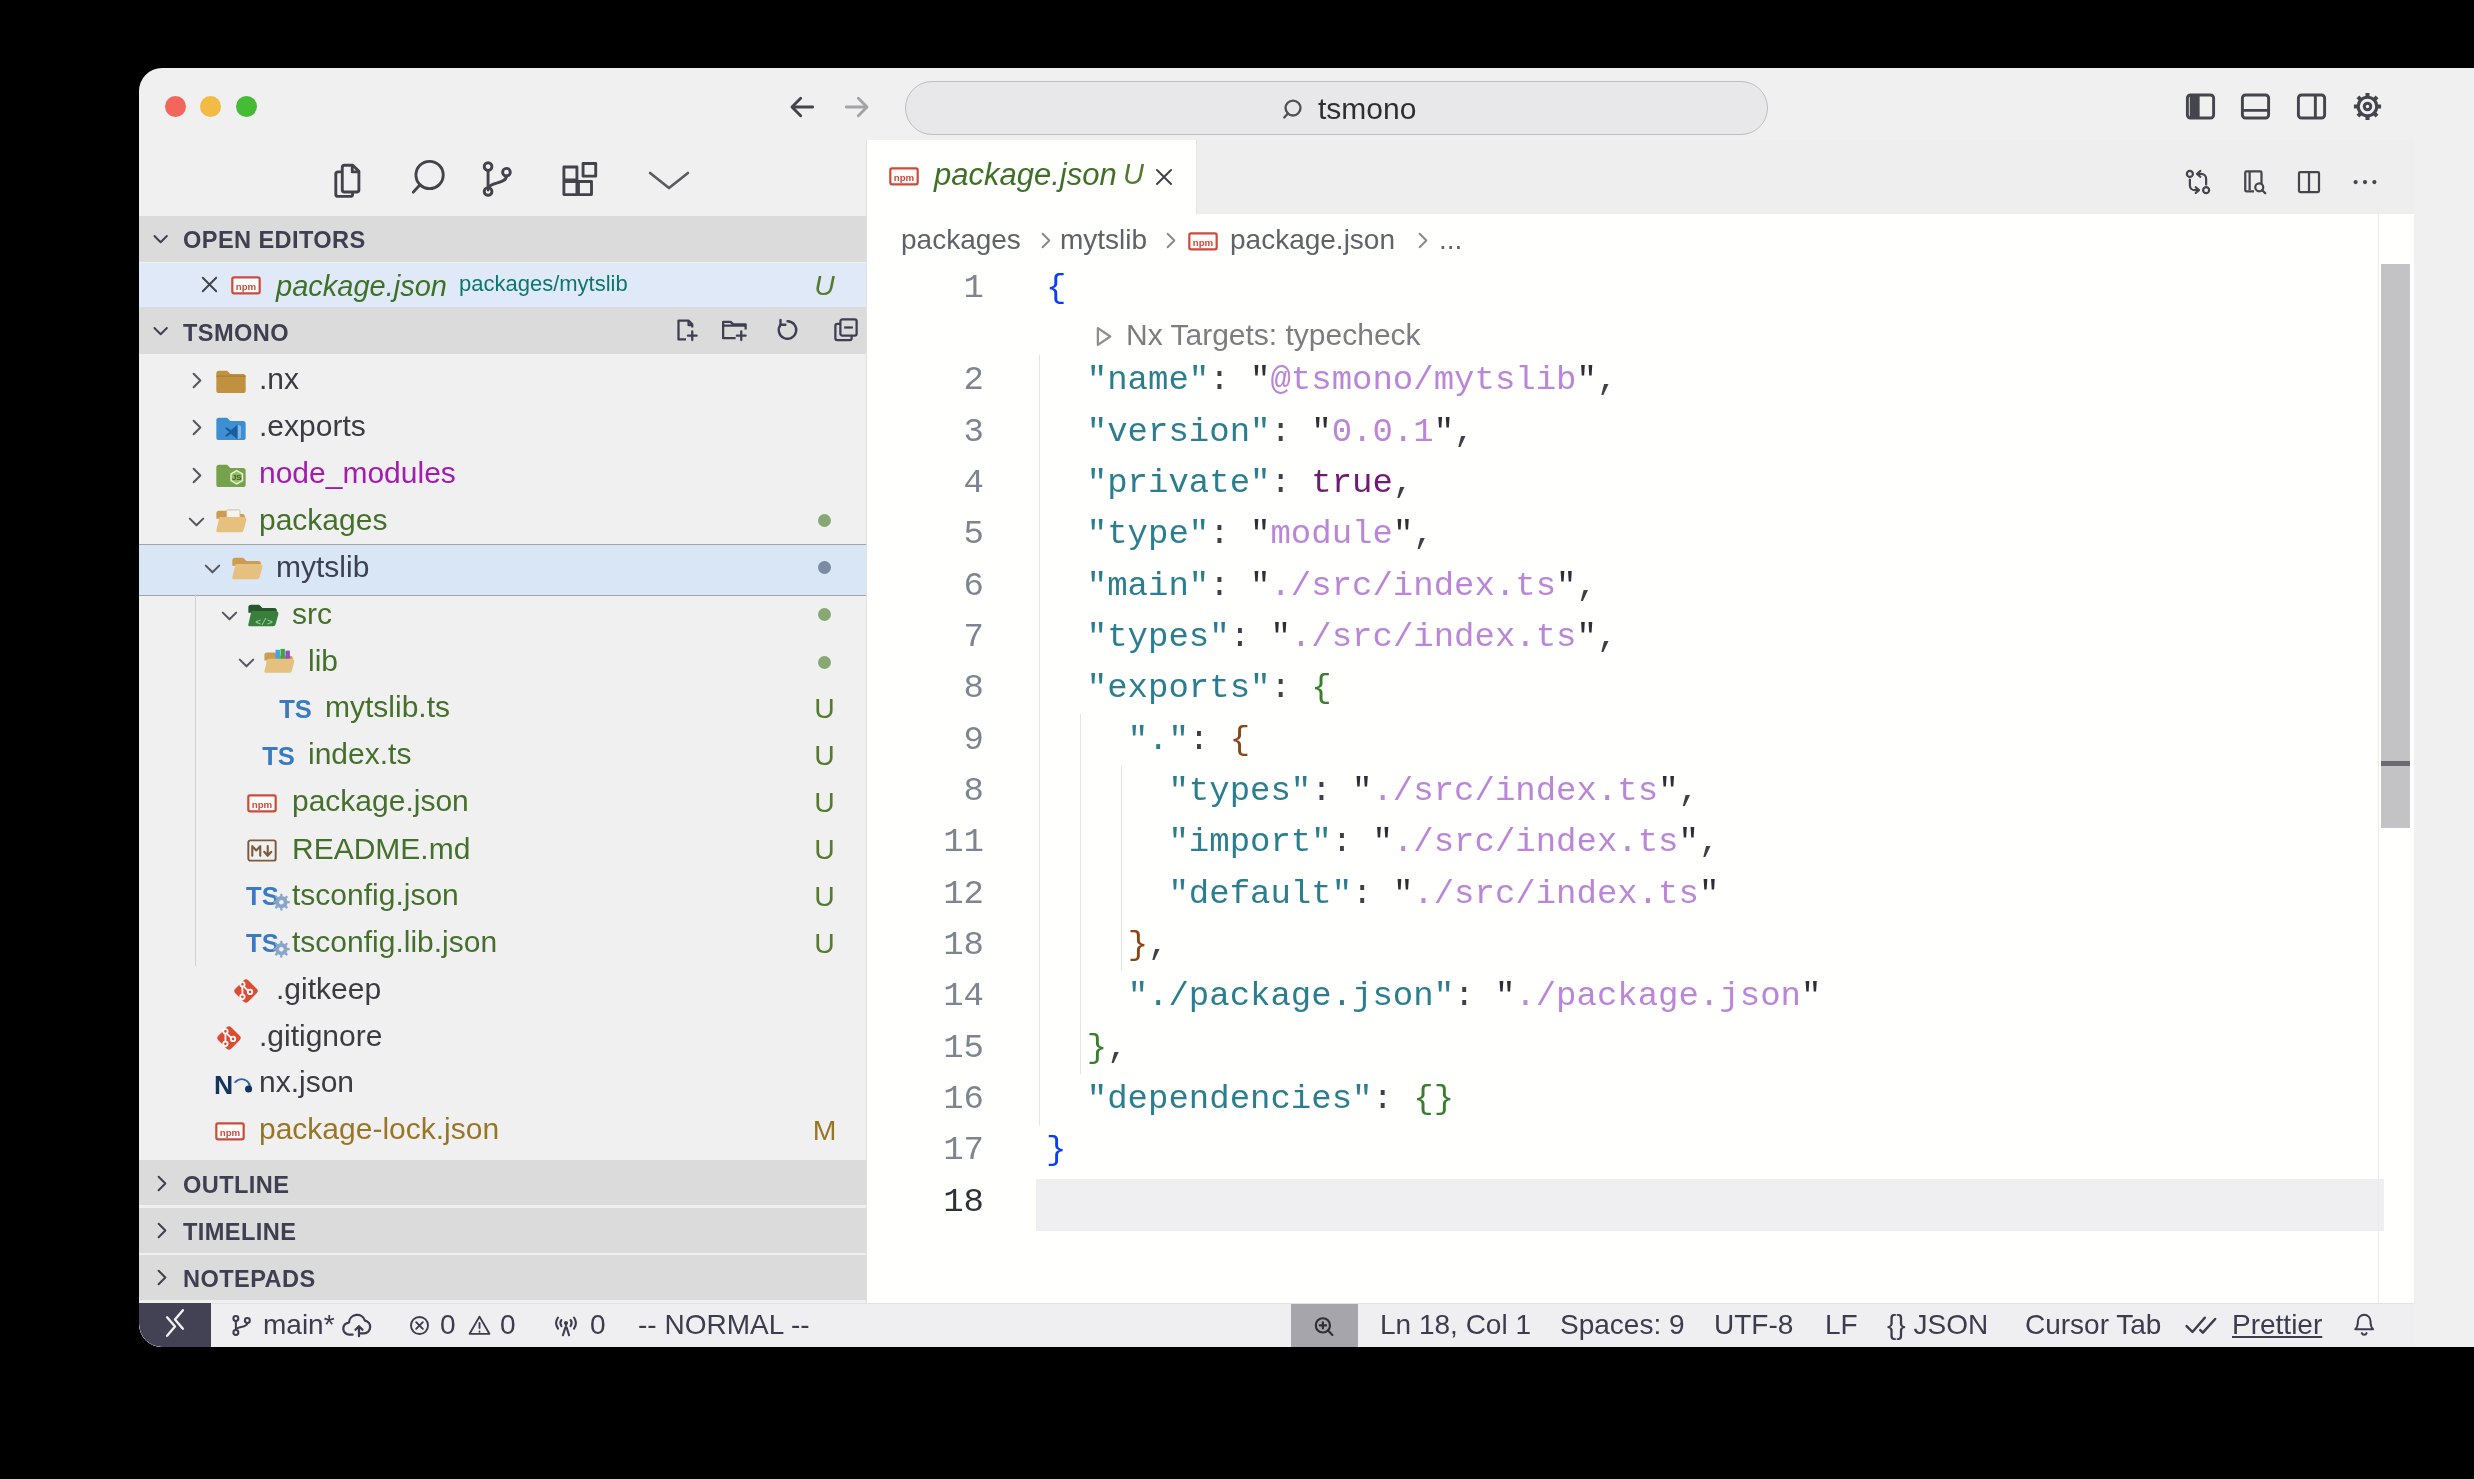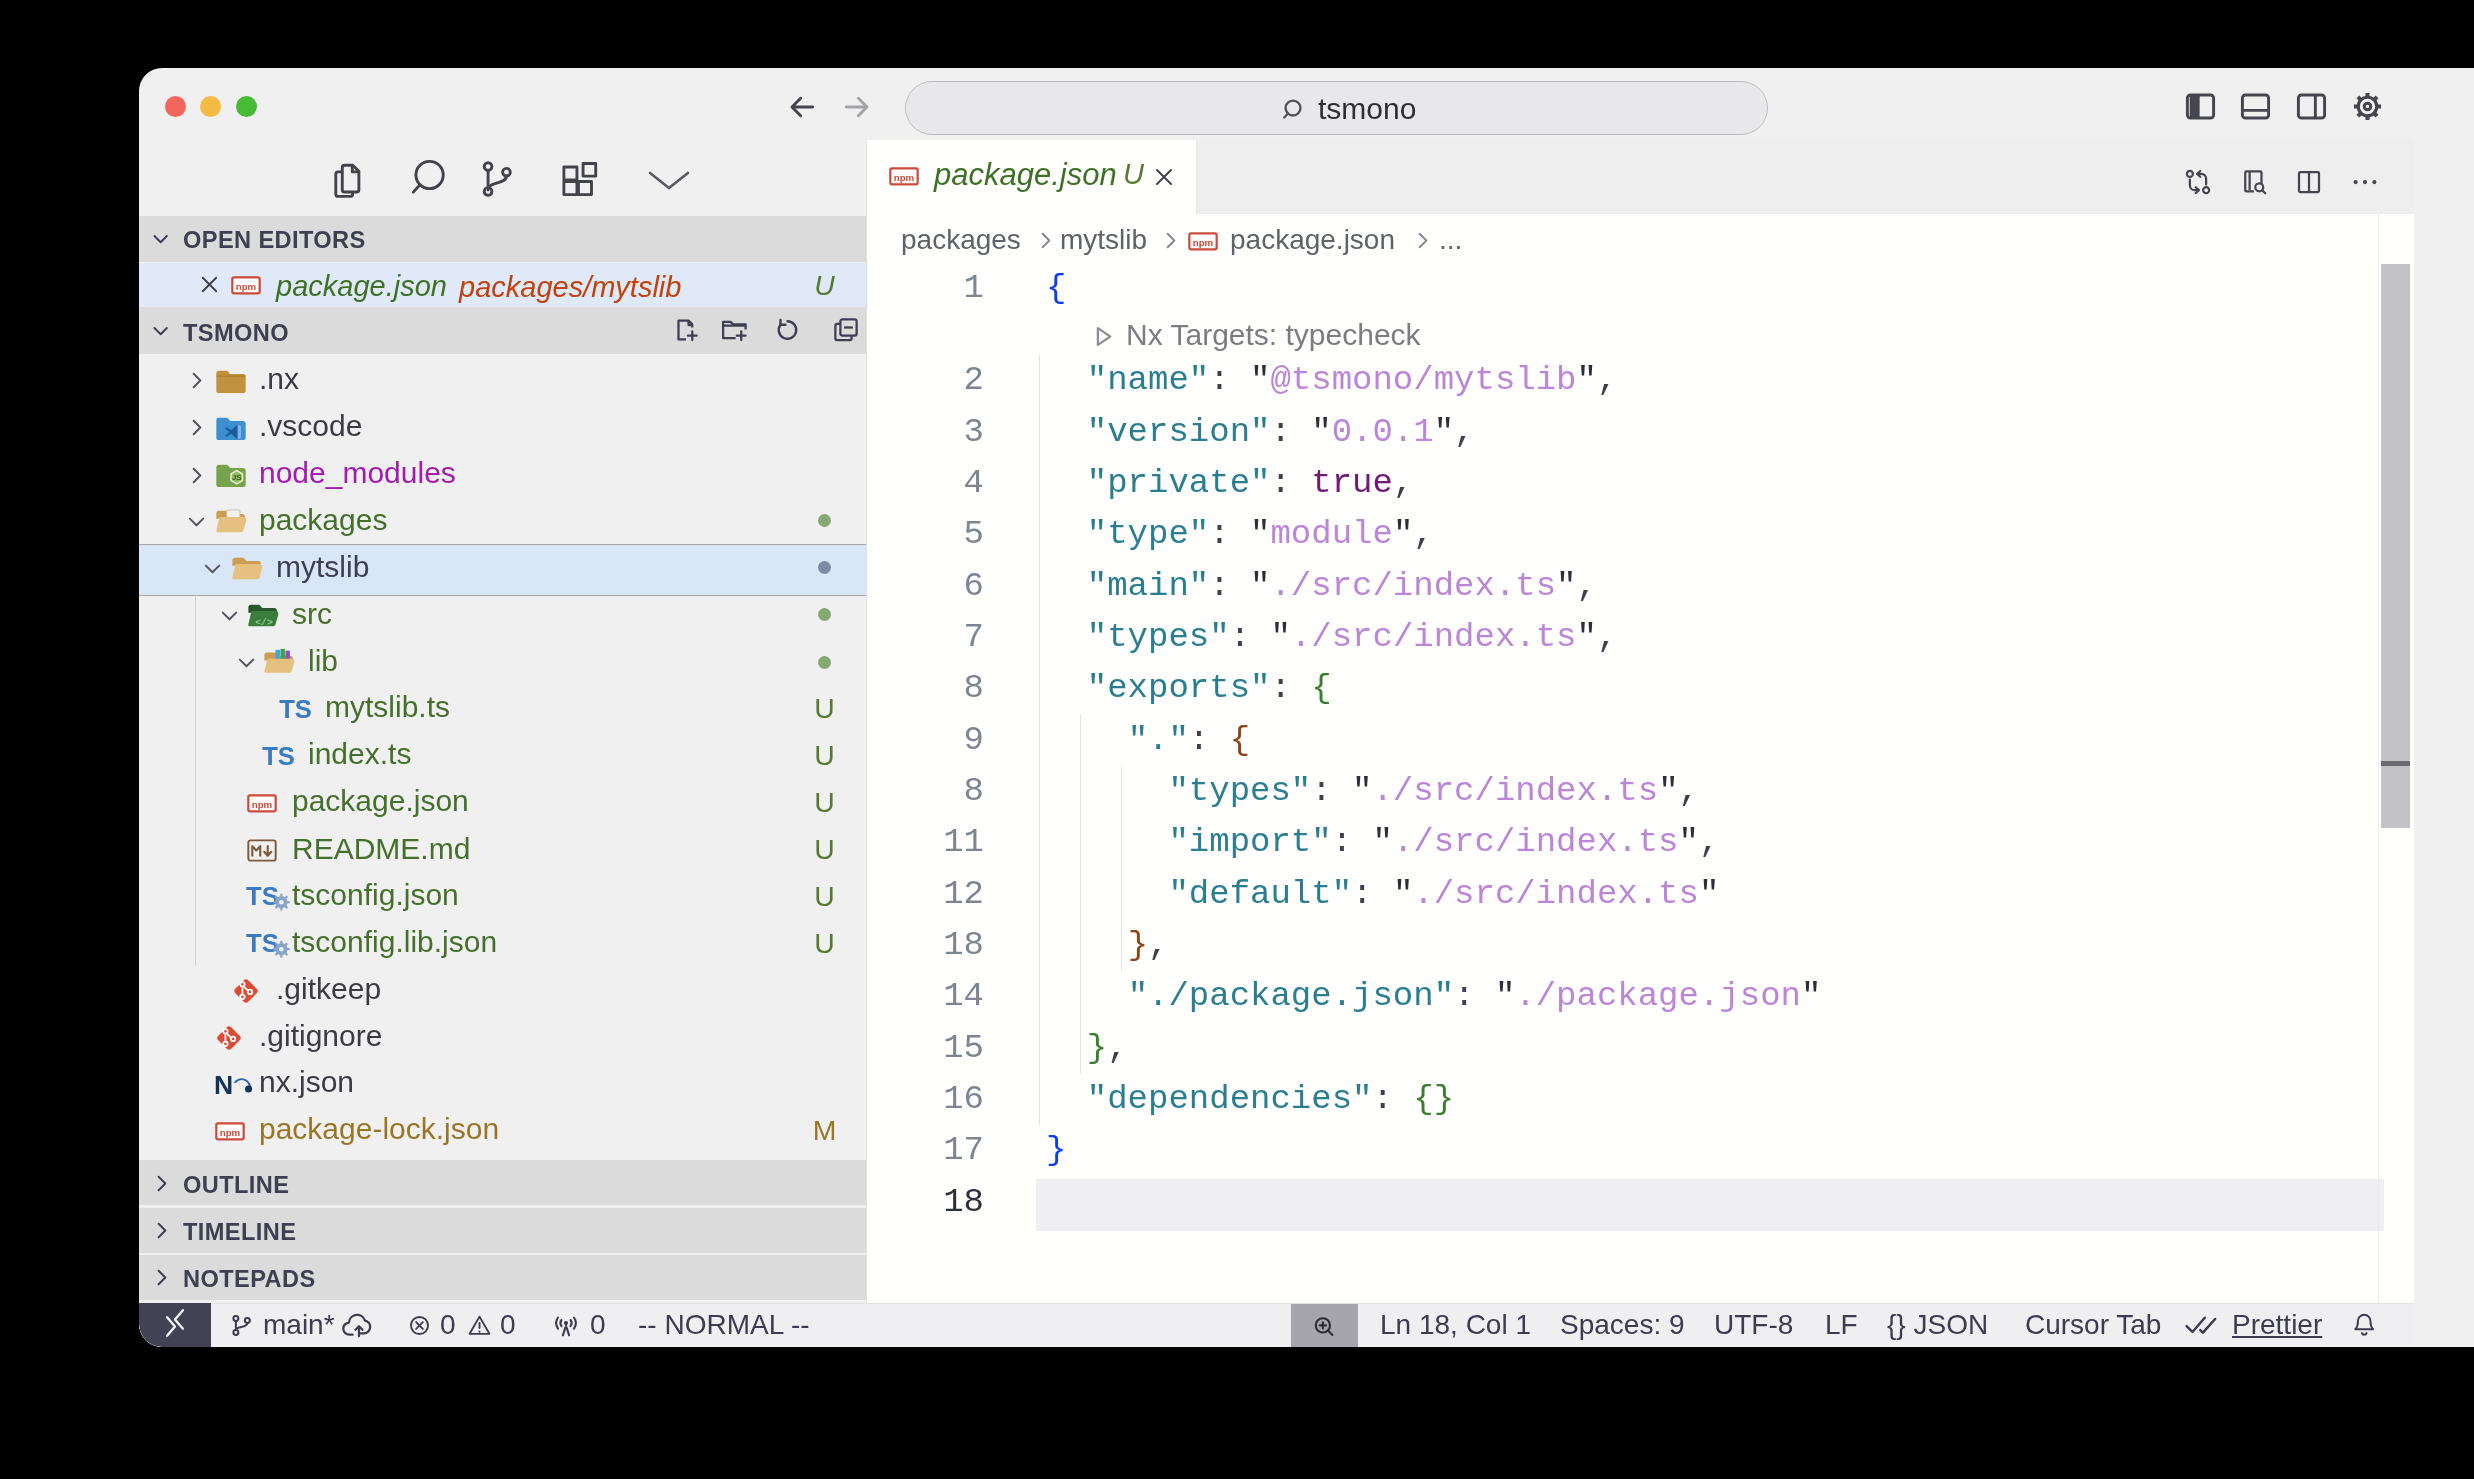--- a/index.html
+++ b/index.html
@@ -152,21 +152,21 @@
 
   <div class="abs" style="left:0; top:195px; width:728px; height:44px; background:#dfe9f7;"></div>
   <svg style="left:59px; top:205px;" width="23" height="23" viewBox="0 0 24 24" fill="none" stroke="#41414b" stroke-width="2" stroke-linecap="round">
       <path d="M5 5l14 14M19 5L5 19"></path>
     </svg>
   <svg style="left:92px; top:208px;" width="30" height="18.7" viewBox="0 0 34 21">
       <rect x="1.5" y="1.5" width="31" height="18" rx="2" fill="#fff" stroke="#cb4b3c" stroke-width="2.5"></rect>
       <text x="17" y="15.5" text-anchor="middle" font-family="Liberation Sans" font-weight="bold" font-size="11" fill="#cb4b3c">npm</text>
     </svg>
   <div class="abs" style="left:137px; top:202px; font-size:29px; font-style:italic; color:#3e7026;">package.json</div>
-  <div class="abs" style="left:320px; top:203px; font-size:29px; font-style:italic; color:#c2410c;">packages/mytslib</div>
+  <div class="abs" style="left:320px; top:203px; font-size:22px; color:#0f766e;">packages/mytslib</div>
   <div class="abs" style="left:672px; top:201px; width:27px; text-align:center; font-size:28.4px; font-style:italic; color:#567b2f;">U</div>
 
   <div class="hdrband" style="top:239px; height:47px;"></div>
   <svg class="chev" style="left:10.7px; top:252px;" viewBox="0 0 24 24" fill="none" stroke="#3e3f51" stroke-width="2.2" stroke-linecap="round" stroke-linejoin="round">
       <path d="M5 9l7 7 7-7"></path>
     </svg>
   <div class="hdrtxt" style="left:44px; top:252px;">TSMONO</div>
   <svg style="left:532px; top:247px;" width="30" height="30" viewBox="0 0 24 24" fill="none" stroke="#3e3f51" stroke-width="1.8" stroke-linejoin="round">
       <path d="M17 10V7.5L14 4.5H6v15h6"></path>
       <path d="M14 4.5V8h3.3"></path>
@@ -199,21 +199,21 @@
     </svg>
   <div class="rowtxt" style="left:120px; top:294px;">.nx</div>
 <svg style="left:46px;top:348px;" width="23" height="23" viewBox="0 0 24 24" fill="none" stroke="#55555e" stroke-width="2.1" stroke-linecap="round" stroke-linejoin="round">
       <path d="M9 5l7 7-7 7"></path>
     </svg>
 <svg style="left:76px;top:347px;" width="32" height="27" viewBox="0 0 36 30">
       <path d="M1.5 6a3 3 0 0 1 3-3h9.2l3.6 3.6h14.2a3 3 0 0 1 3 3V25a3 3 0 0 1-3 3h-27a3 3 0 0 1-3-3z" fill="#3d8fd2"></path>
       <path d="M25.5 10.5 18 17l-4.5-3.4-2.3 1.3 4.9 4.1-4.9 4.1 2.3 1.3L18 21l7.5 6.5 3.8-1.8v-13.4z" fill="#1b5c9e"></path>
       <path d="M25.5 10.5v17l3.8-1.8v-13.4z" fill="#7db8e8"></path>
     </svg>
-  <div class="rowtxt" style="left:120px; top:341px;">.vscode</div>
+  <div class="rowtxt" style="left:120px; top:341px;">.exports</div>
 <svg style="left:46px;top:396px;" width="23" height="23" viewBox="0 0 24 24" fill="none" stroke="#55555e" stroke-width="2.1" stroke-linecap="round" stroke-linejoin="round">
       <path d="M9 5l7 7-7 7"></path>
     </svg>
 <svg style="left:76px;top:394px;" width="32" height="27" viewBox="0 0 36 30">
       <path d="M1.5 6a3 3 0 0 1 3-3h9.2l3.6 3.6h14.2a3 3 0 0 1 3 3V25a3 3 0 0 1-3 3h-27a3 3 0 0 1-3-3z" fill="#76a24c"></path>
       <path d="M24.5 9.5l6.5 3.75v7.5L24.5 24.5 18 20.75v-7.5z" fill="#8fbe5e" stroke="#e9f2dd" stroke-width="1.6"></path>
       <text x="24.5" y="20.5" text-anchor="middle" font-family="Liberation Sans" font-weight="bold" font-size="9" fill="#3e5c21">JS</text>
     </svg>
   <div class="rowtxt gray" style="left:120px; top:388px;">node_modules</div>
 <svg style="left:46px;top:442px;" width="23" height="23" viewBox="0 0 24 24" fill="none" stroke="#55555e" stroke-width="2.1" stroke-linecap="round" stroke-linejoin="round">

